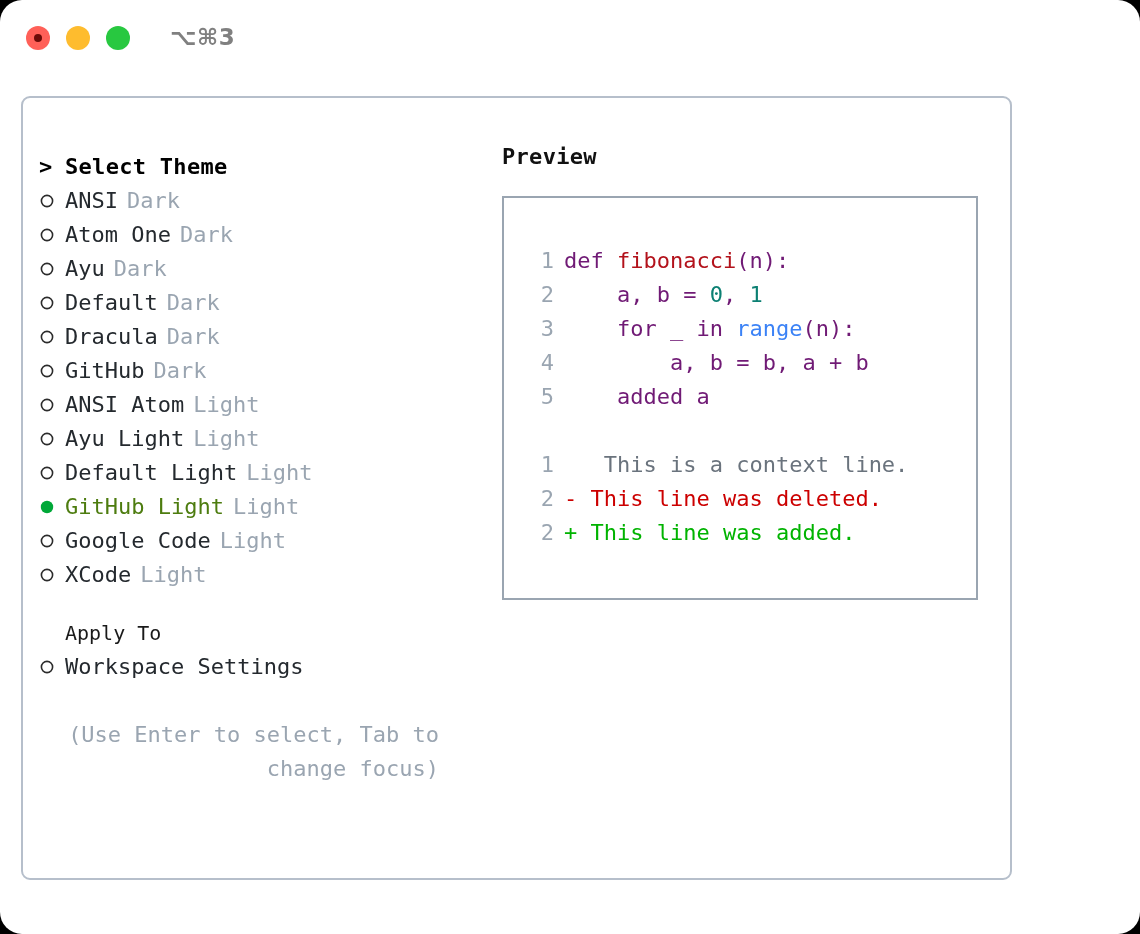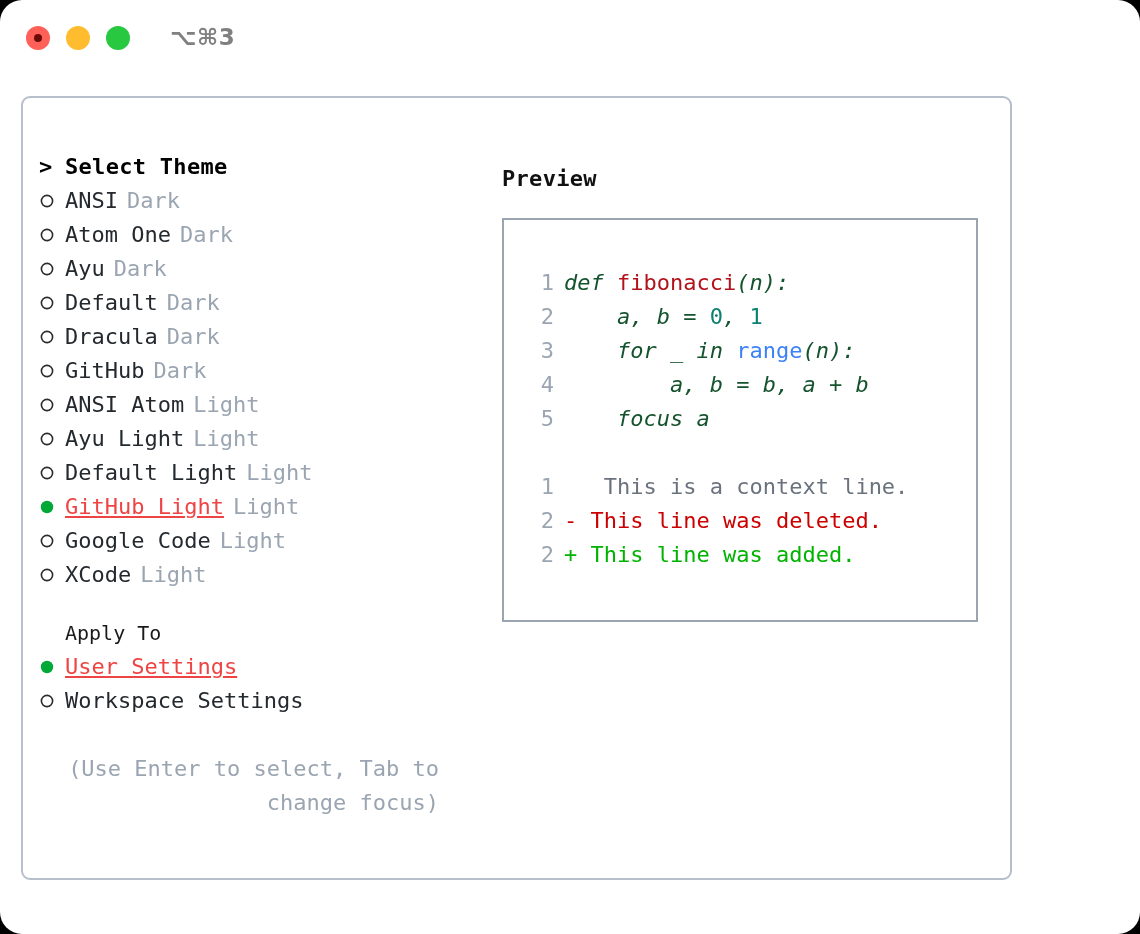--- a/index.html
+++ b/index.html
@@ -119,21 +119,21 @@
 
   .bullet {
     width: 26px;
     display: inline-flex;
     align-items: center;
     flex: 0 0 26px;
   }
   .bullet svg { display: block; }
 
   .item-label { color: #24292e; }
-  .item-label.sel { color: #ef4444; text-decoration: underline; }
+  .item-label.sel { color: #4d7c0f; }
 
   .tag {
     color: #9aa5b1;
     margin-left: 9px;
   }
 
   .group-head {
     height: 34px;
     display: flex;
     align-items: center;
@@ -152,21 +152,21 @@
     line-height: 34px;
     width: 400px;
     white-space: pre-wrap;
     text-align: right;
   }
 
   
   .right-col {
     position: absolute;
     left: 479px;
-    top: 64px;
+    top: 42px;
     width: 490px;
   }
   .preview-title {
     font-size: 22px;
     font-weight: 700;
     color: #111111;
     letter-spacing: 0.3px;
     height: 34px;
     line-height: 34px;
   }
@@ -186,21 +186,21 @@
     white-space: pre;
     display: flex;
   }
   .ln {
     color: #9aa5b1;
     width: 30px;
     flex: 0 0 30px;
     text-align: right;
     margin-right: 10px;
   }
-  .code-txt { color: #14532d; font-style: italic; }
+  .code-txt { color: #701a75; }
 
   .tok-fn   { color: #b3121b; }
   .tok-num  { color: #0c8073; }
   .tok-call { color: #3b82f6; }
 
   .blank-line { height: 34px; }
 
   .diff-ctx { color: #6a737d; text-align: center; }
   .diff-del { color: #cc0000; }
   .diff-add { color: #00b300; }
@@ -342,49 +342,41 @@
           </div>
 
         <div class="spacer-12"></div>
 
         <div class="group-head">Apply To</div>
 
         <div id="apply-list">
             <div class="row">
               <span class="bullet">
                 <svg width="16" height="16" viewBox="0 0 16 16">
-                  <circle cx="8" cy="8" r="6.2" fill="#00a838"></circle>
-                </svg>
-              </span>
-              <span class="item-label sel">User Settings</span>
-            </div>
-            <div class="row">
-              <span class="bullet">
-                <svg width="16" height="16" viewBox="0 0 16 16">
                   <circle cx="8" cy="8" r="5.6" fill="none" stroke="#2b2b2b" stroke-width="1.6"></circle>
                 </svg>
               </span>
               <span class="item-label">Workspace Settings</span>
             </div>
           </div>
 
         <div class="spacer-32"></div>
 
         <div class="hint">(Use Enter to select, Tab to change focus)</div>
       </div>
 
       <div class="right-col">
         <div class="preview-title">Preview</div>
         <div class="preview-box">
           <div id="code-block">
               <div class="code-line"><span class="ln">1</span><span><span class="code-txt">def </span><span class="tok-fn">fibonacci</span><span class="code-txt">(n):</span></span></div>
               <div class="code-line"><span class="ln">2</span><span><span class="code-txt">    a, b = </span><span class="tok-num">0</span><span class="code-txt">, </span><span class="tok-num">1</span></span></div>
               <div class="code-line"><span class="ln">3</span><span><span class="code-txt">    for _ in </span><span class="tok-call">range</span><span class="code-txt">(n):</span></span></div>
               <div class="code-line"><span class="ln">4</span><span><span class="code-txt">        a, b = b, a + b</span></span></div>
-              <div class="code-line"><span class="ln">5</span><span><span class="code-txt">    focus a</span></span></div>
+              <div class="code-line"><span class="ln">5</span><span><span class="code-txt">    added a</span></span></div>
             </div>
           <div class="blank-line"></div>
           <div id="diff-block">
               <div class="code-line"><span class="ln">1</span><span class="diff-ctx diff-mark"> </span><span class="diff-ctx">  This is a context line.</span></div>
               <div class="code-line"><span class="ln">2</span><span class="diff-del diff-mark">-</span><span class="diff-del"> This line was deleted.</span></div>
               <div class="code-line"><span class="ln">2</span><span class="diff-add diff-mark">+</span><span class="diff-add"> This line was added.</span></div>
             </div>
         </div>
       </div>
 

